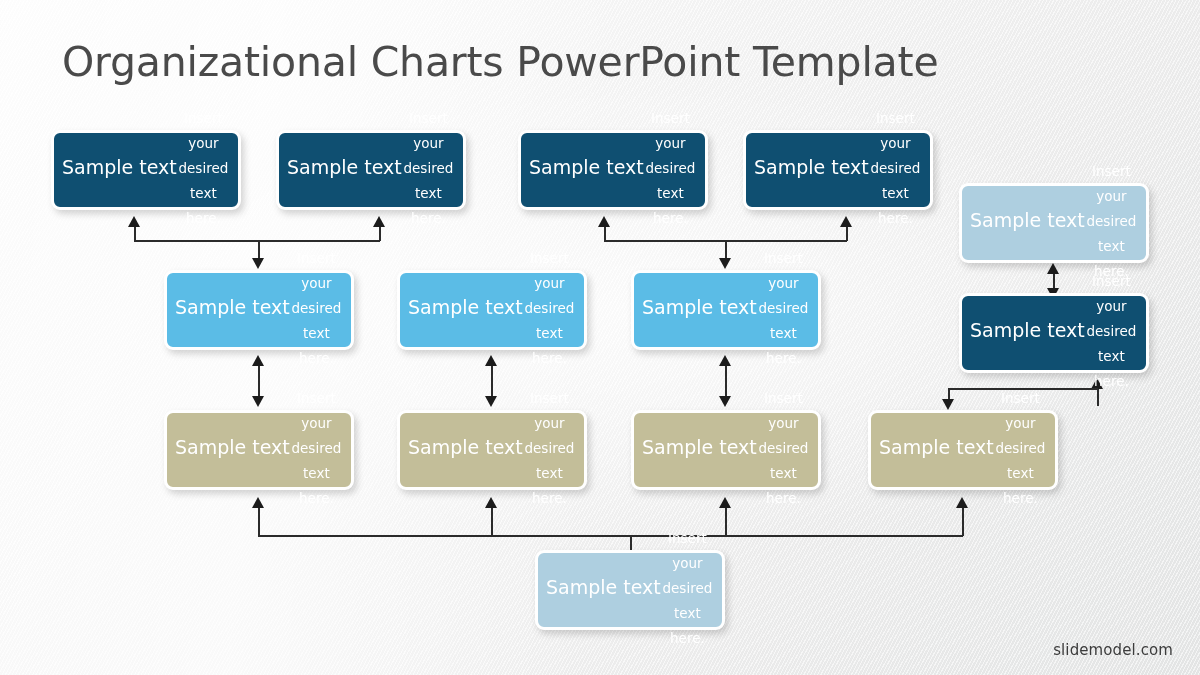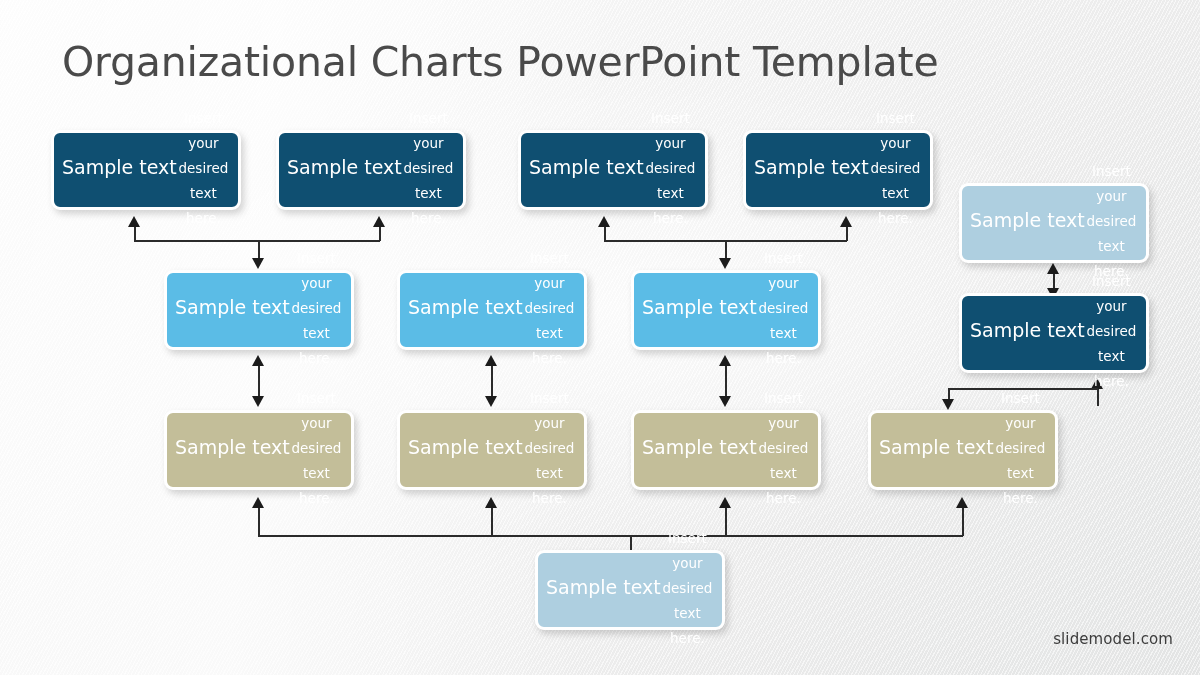--- a/index.html
+++ b/index.html
@@ -58,21 +58,21 @@
     color: #4a4a4a;
     font-family: "DejaVu Sans", sans-serif;
     font-weight: 400;
     white-space: nowrap;
     z-index: 3;
   }
 
   #watermark {
     position: absolute;
     right: 27px;
-    bottom: 27px;
+    bottom: 16px;
     font-size: 15px;
     color: #3c3c3c;
     font-family: "DejaVu Sans", sans-serif;
     letter-spacing: 0.1px;
     z-index: 3;
   }
 
   
   .box {
     position: absolute;

